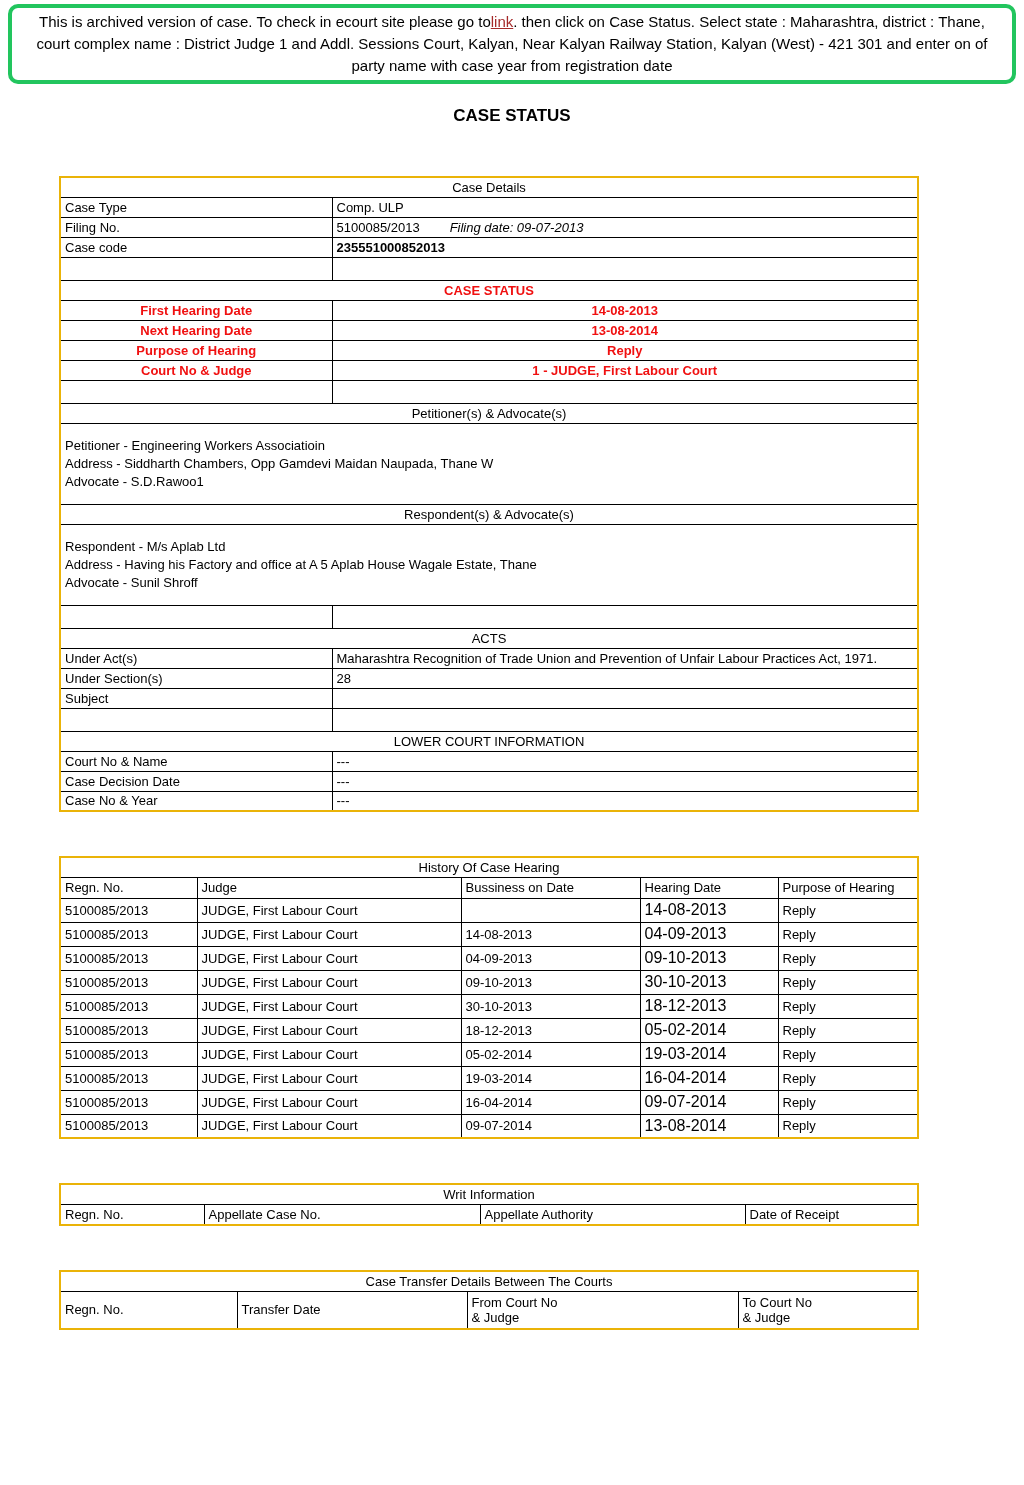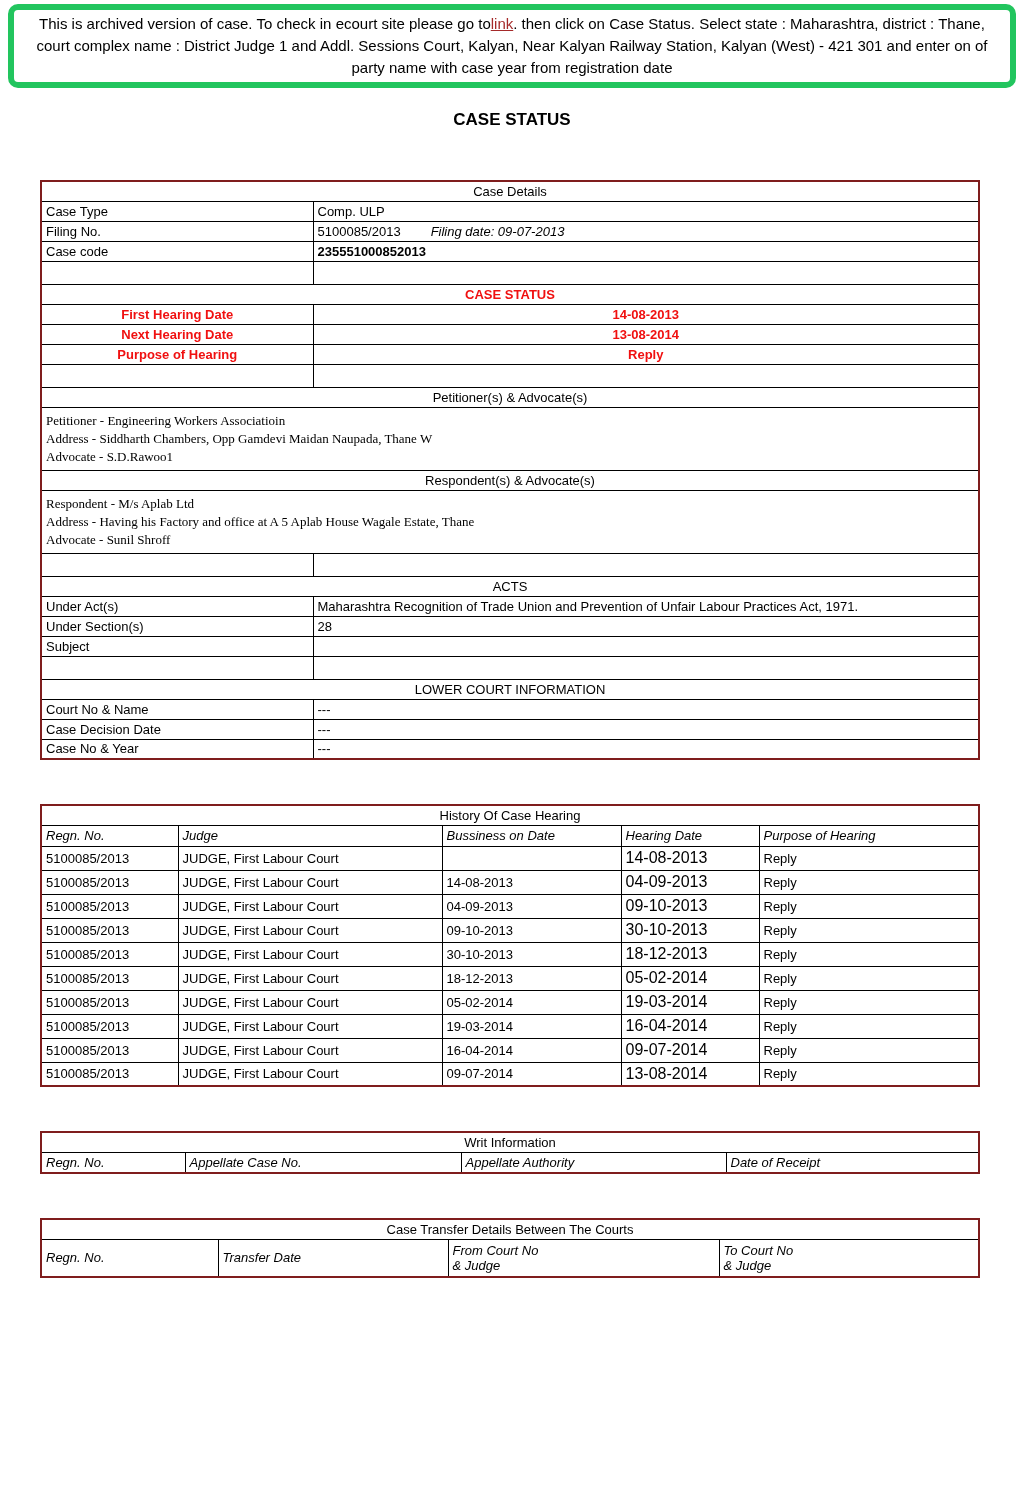--- a/index.html
+++ b/index.html
@@ -2,44 +2,44 @@
 <html style="--red: #f01010; --link_red: #a52a2a;"><head>
 <meta charset="utf-8">
 <style>
   * { box-sizing: border-box; }
   html, body { margin:0; padding:0; }
   body {
     width:1024px; height:1485px; position:relative; background:#ffffff;
     font-family:"Liberation Sans","DejaVu Sans",sans-serif; color:#000;
   }
   .banner {
-    margin:4px 8px 0 8px; border:6px solid #22c55e; border-radius:10px;
+    margin:4px 8px 0 8px; border:4px solid #22c55e; border-radius:10px;
     padding:3px 18px; text-align:center; font-size:15px; line-height:22px;
   }
   .banner a { color:var(--link_red,#a52a2a); text-decoration:underline; cursor:pointer; }
   .page-title { margin-top:22px; text-align:center; font-size:17px; font-weight:bold; }
   .ctable {
-    border-collapse:collapse; table-layout:fixed; margin-left:40px;
-    width:940px; border:2px solid #7f1d1d;
+    border-collapse:collapse; table-layout:fixed; margin-left:59px;
+    width:860px; border:2px solid #eab308;
   }
   .ctable td, .ctable th { border:1px solid #000; font-size:13px; padding:0 4px; overflow:hidden; }
   .case-info { margin-top:50px; }
   .case-info td { height:20px; }
   .case-info td.hdr { text-align:center; }
   .case-info tr.spacer td { height:23px; }
-  .case-info td.block { padding:4px 4px;font-family:Liberation Serif, serif; }
+  .case-info td.block { padding:13px 4px; }
   .case-info td.block div { line-height:18px; }
   .red { color:var(--red,#ff0000); font-weight:bold;text-align:center; }
   .b { font-weight:bold; }
   .extra { margin-left:30px;font-style:italic; }
   .data-table { margin-top:44px;padding-left:8px; }
   .data-table td.hdr { text-align:center; height:20px; }
   .data-table th {
     font-weight:normal; text-align:left; height:21px;
-    white-space:pre-line; vertical-align:middle; padding:2px 4px;font-style:italic;
+    white-space:pre-line; vertical-align:middle; padding:2px 4px;
   }
   .history td { height:24px; }
   .history td.big { font-size:16px; }
   .transfer th { height:38px; }
 </style>
 </head>
 <body>
 
 <div class="banner"><span>This is archived version of case. To check in ecourt site please go to</span><a href="#">link</a><span>. then click on Case Status. Select state : Maharashtra, district : Thane, court complex name : District Judge 1 and Addl. Sessions Court, Kalyan, Near Kalyan Railway Station, Kalyan (West) - 421 301 and enter on of party name with case year from registration date</span></div>
 
@@ -77,20 +77,24 @@
         <td class="red">First Hearing Date</td>
         <td class="red "><span>14-08-2013</span></td>
       </tr>
       <tr>
         <td class="red">Next Hearing Date</td>
         <td class="red "><span>13-08-2014</span></td>
       </tr>
       <tr>
         <td class="red">Purpose of Hearing</td>
         <td class="red "><span>Reply</span></td>
+      </tr>
+      <tr>
+        <td class="red">Court No &amp; Judge</td>
+        <td class="red "><span>1 - JUDGE, First Labour Court</span></td>
       </tr>
       <tr class="spacer">
         <td></td>
         <td></td>
       </tr>
       <tr>
         <td class="hdr" colspan="2">Petitioner(s) &amp; Advocate(s)</td>
       </tr>
       <tr>
         <td class="block" colspan="2">

